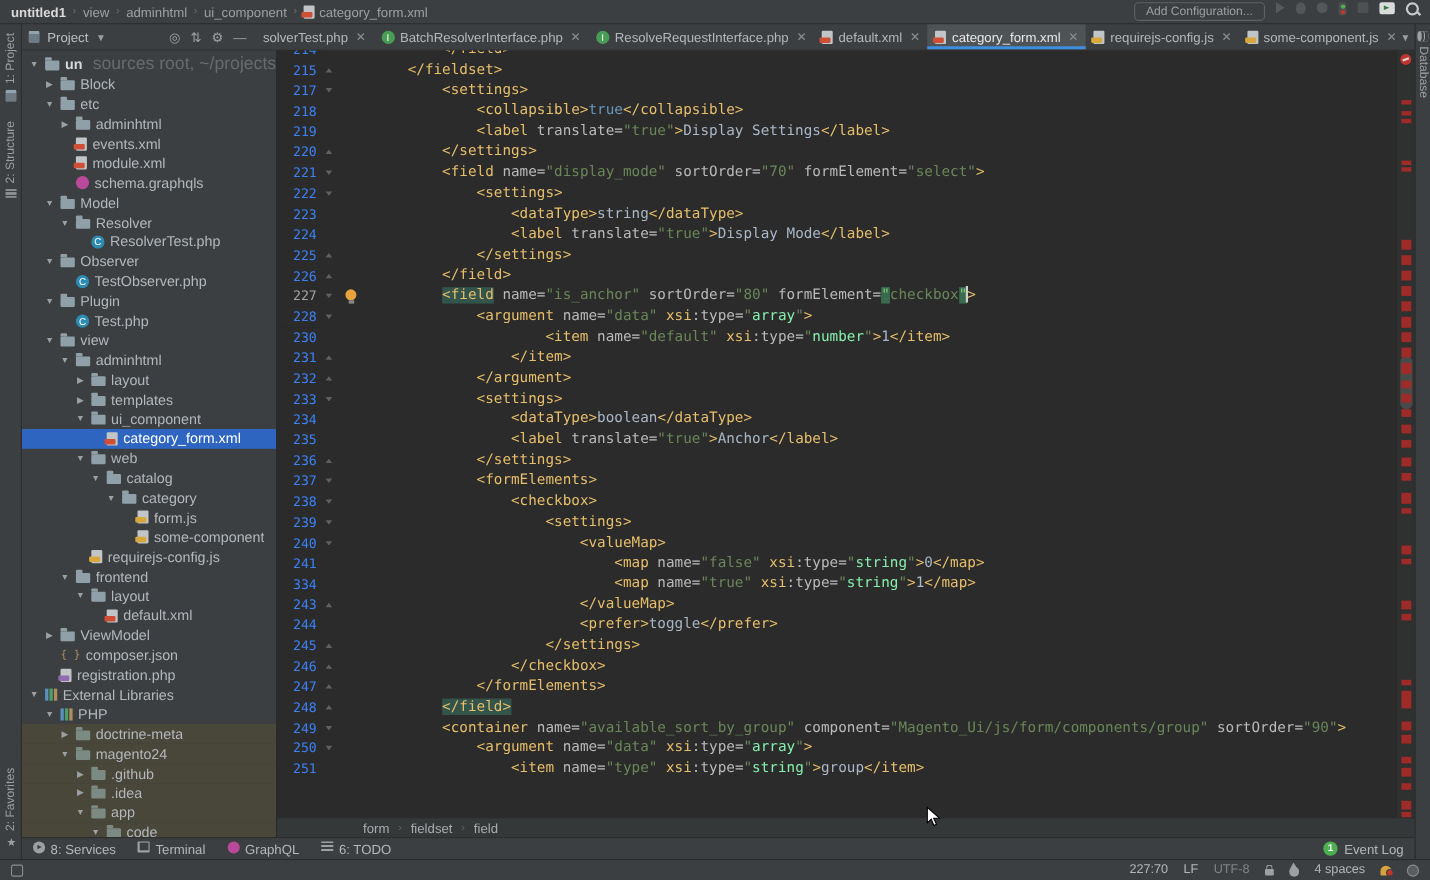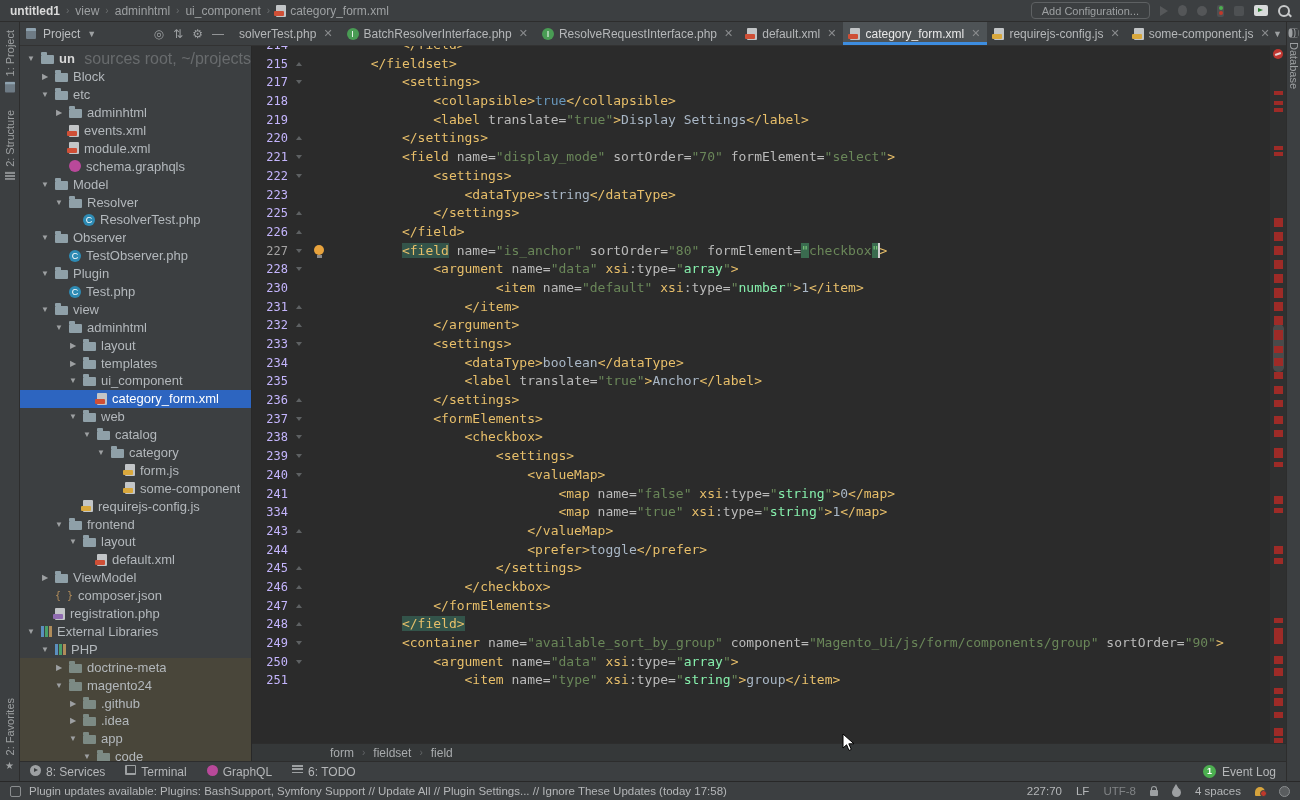--- a/index.html
+++ b/index.html
@@ -5,21 +5,21 @@
   html,body{margin:0;padding:0;background:#1e1e1e;}
   .app{position:relative;width:1300px;height:800px;background:#2b2b2b;overflow:hidden;
        font-family:"Liberation Sans",sans-serif;color:#bbbbbb;-webkit-font-smoothing:antialiased;}
   
   .titlebar{height:22px;background:#3c3f41;border-bottom:1px solid #2d2d2d;display:flex;align-items:center;
             padding:0 10px;font-size:12px;box-sizing:border-box;}
   .crumbs{display:flex;align-items:center;gap:6px;color:#9da0a2;}
   .crumbs .seg{display:flex;align-items:center;gap:4px;}
   .crumbs .bold{color:#dadada;font-weight:bold;}
   .crumbs .sep{color:#6a6d6f;font-size:10px;}
-  .title-right{margin-left:auto;display:flex;align-items:center;gap:10px;}
+  .title-right{margin-left:auto;display:flex;gap:10px;}
   .addcfg{background:transparent;border:1px solid #5e6163;border-radius:4px;color:#9da0a2;font-size:11px;
           padding:1px 10px;height:17px;font-family:"Liberation Sans",sans-serif;}
   .ticn{display:inline-block;}
   .play-dis{width:0;height:0;border-left:8px solid #6b6e70;border-top:5px solid transparent;border-bottom:5px solid transparent;opacity:.55;}
   .bug-dis{width:9px;height:11px;background:#6b6e70;border-radius:5px/6px;opacity:.5;}
   .prof-dis{width:10px;height:10px;border-radius:50%;background:#6b6e70;opacity:.5;}
   .phone{position:relative;width:7px;height:12px;border-radius:2px;background:#4d4f51;}
   .phone::before{content:"";position:absolute;left:1.5px;top:1.5px;width:4px;height:4px;border-radius:50%;background:#4caf50;}
   .phone::after{content:"";position:absolute;left:1.5px;bottom:1.5px;width:4px;height:4px;border-radius:50%;background:#c0392b;}
   .box-dis{width:10px;height:10px;background:#5a5d5f;border-radius:2px;opacity:.6;}
@@ -75,21 +75,21 @@
   .trow .tlabel{overflow:hidden;text-overflow:clip;}
   .trow .tsuffix{color:#686b6d;font-size:16px;margin-left:4px;}
   .trow.bold .tlabel{color:#d8d8d8;font-weight:bold;}
   .trow.sel{background:#2d65c0;color:#fff;}
   .trow.sel .tlabel{color:#fff;}
   .trow.olive{background:#49463a;}
   .editor-col{flex:1;display:flex;flex-direction:column;min-width:0;}
   .editor{position:relative;height:699px;background:#2b2b2b;overflow:hidden;}
   .lines{margin-top:-10px;}
   .line{position:relative;display:flex;height:18.7px;line-height:18.7px;}
-  .gut{width:36px;text-align:right;padding-right:4px;color:#c4b5fd;font-size:12px;flex:none;
+  .gut{width:36px;text-align:right;padding-right:4px;color:#3b82f6;font-size:12px;flex:none;
        font-family:"DejaVu Sans Mono",monospace;background:#2b2b2b;}
   .gut.cur{color:#a4a3a3;}
   .fold{width:16px;flex:none;position:relative;}
   .fold.fd::after,.fold.fu::after{content:"";position:absolute;left:4px;top:7px;border:3px solid transparent;}
   .fold.fd::after{border-top:4px solid #5e6163;}
   .fold.fu::after{top:4px;border-bottom:4px solid #5e6163;}
   .codeln{font-family:"DejaVu Sans Mono",monospace;font-size:13px;white-space:pre;}
   .tk-tg{color:#e8bf6a;} .tk-at{color:#bababa;} .tk-st{color:#6a8759;} .tk-rd{color:#86efac;}
   .tk-tx{color:#a9b7c6;} .tk-kw{color:#6897bb;} .tk-xs{color:#e8bf6a;}
   .tk-tgh{color:#e8bf6a;background:#33544a;} .tk-sth{color:#7bc97a;background:#3a6b4f;}
@@ -499,20 +499,25 @@
                 </div>
                 <div class="line">
                   <span class="gut">222</span>
                   <span class="fold fd"></span>
                   <span class="codeln"><span>                </span><span class="tk-tg">&lt;settings&gt;</span></span>
                 </div>
                 <div class="line">
                   <span class="gut">223</span>
                   <span class="fold"></span>
                   <span class="codeln"><span>                    </span><span class="tk-tg">&lt;dataType&gt;</span><span class="tk-tx">string</span><span class="tk-tg">&lt;/dataType&gt;</span></span>
+                </div>
+                <div class="line">
+                  <span class="gut">224</span>
+                  <span class="fold"></span>
+                  <span class="codeln"><span>                    </span><span class="tk-tg">&lt;label</span><span class="tk-at"> translate=</span><span class="tk-st">"true"</span><span class="tk-tg">&gt;</span><span class="tk-tx">Display Mode</span><span class="tk-tg">&lt;/label&gt;</span></span>
                 </div>
                 <div class="line">
                   <span class="gut">225</span>
                   <span class="fold fu"></span>
                   <span class="codeln"><span>                </span><span class="tk-tg">&lt;/settings&gt;</span></span>
                 </div>
                 <div class="line">
                   <span class="gut">226</span>
                   <span class="fold fu"></span>
                   <span class="codeln"><span>            </span><span class="tk-tg">&lt;/field&gt;</span></span>
@@ -717,21 +722,20 @@
     <div class="rightstrip">
       <div class="db-btn">
         <span class="dbicon"></span>
         <span id="rs0">Database</span>
       </div>
     </div>
   </div>
 
   <div class="statusbar">
     <span class="sq-ic"></span>
-    <span>Plugin updates available: Plugins: BashSupport, Symfony Support // Update All // Plugin Settings... // Ignore These Updates (today 17:58)</span>
     <span class="sright">
       <span>227:70</span>
       <span>LF</span>
       <span class="dim">UTF-8</span>
       <span class="lock"></span>
       <span class="hector"></span>
       <span>4 spaces</span>
       <span class="bell"></span>
       <span class="gcirc"></span>
     </span>

